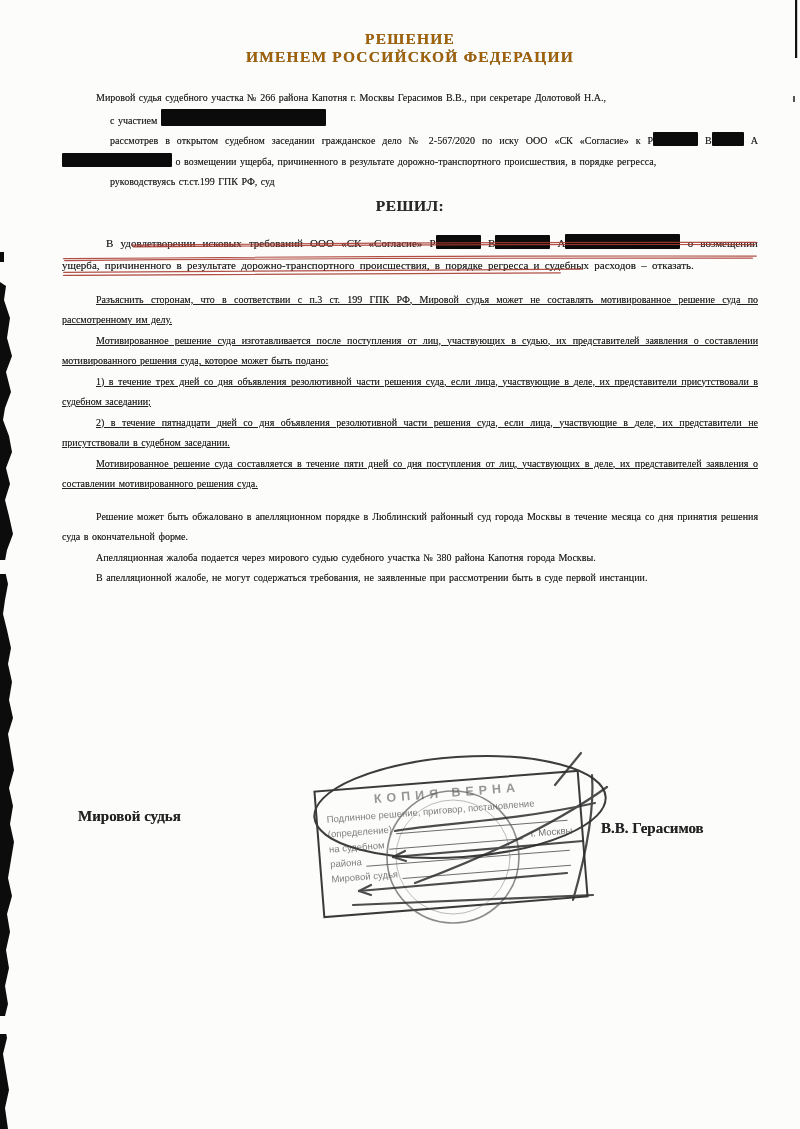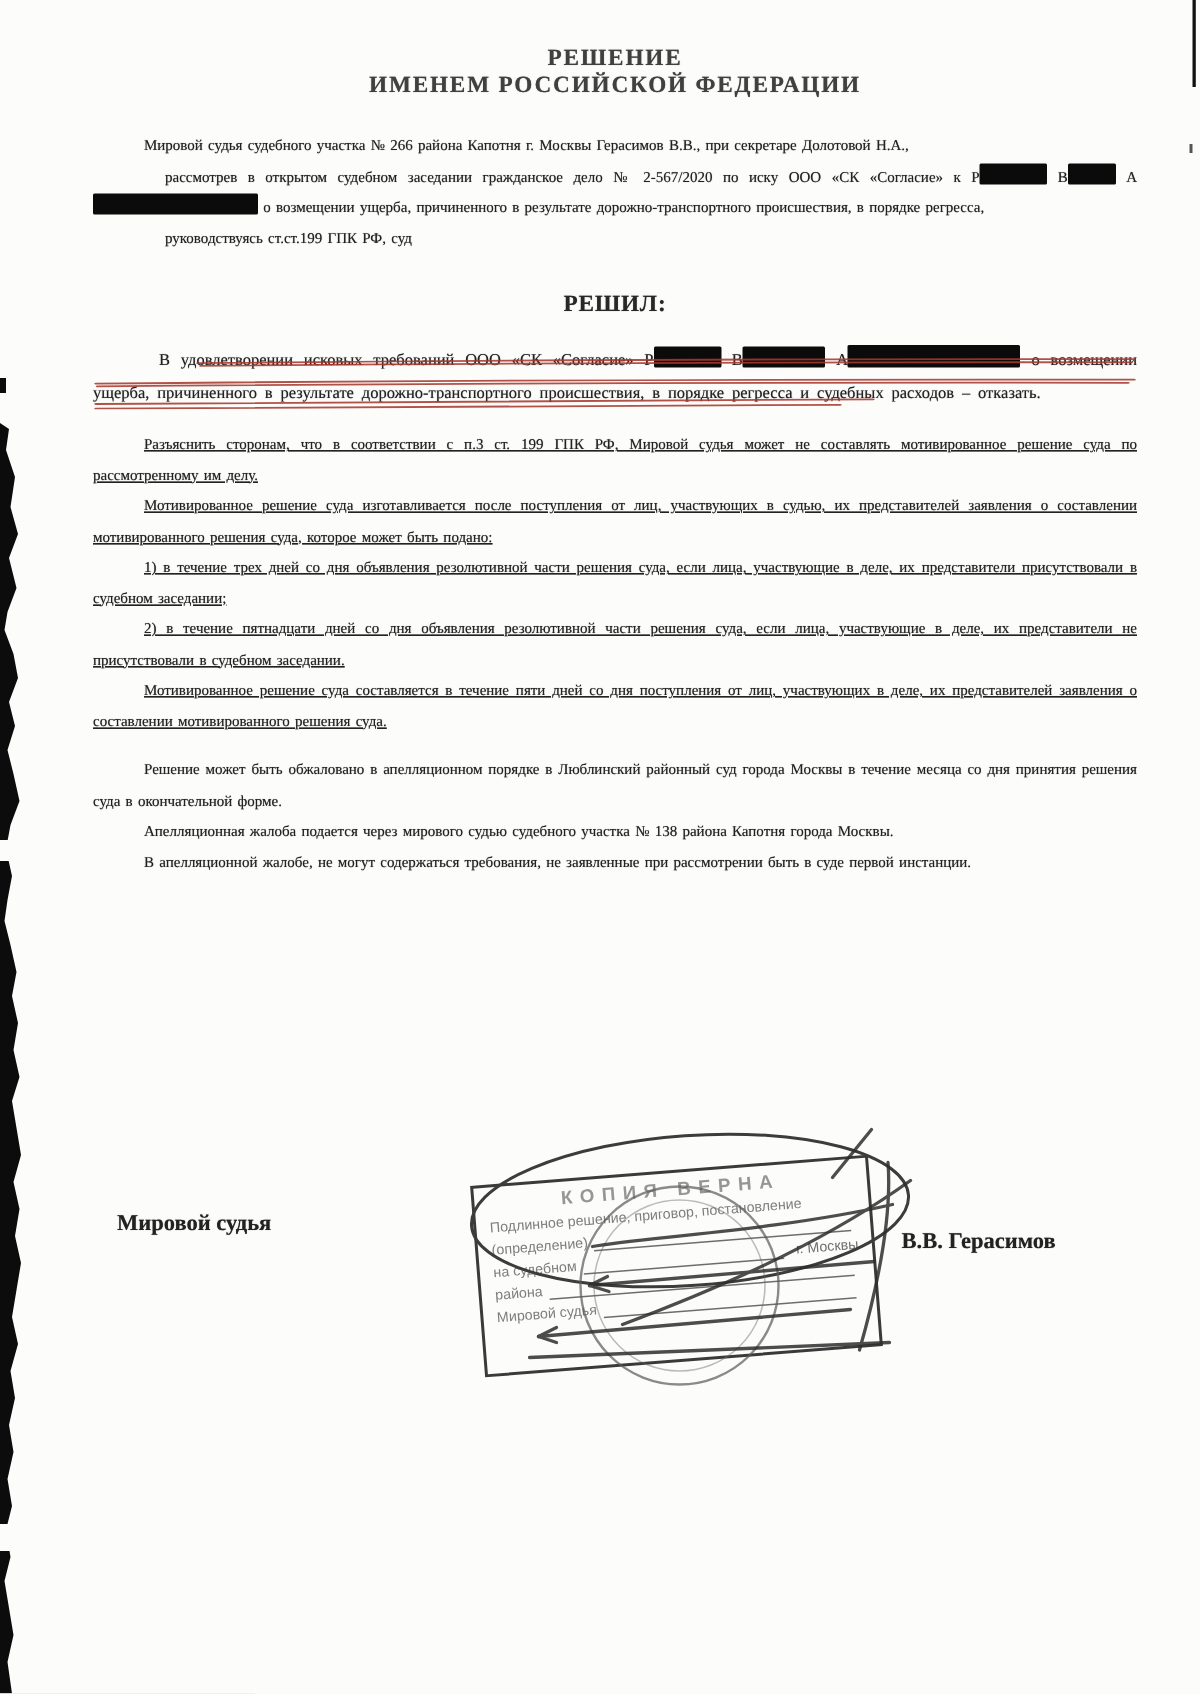--- a/index.html
+++ b/index.html
@@ -5,35 +5,35 @@
   html,body{margin:0;padding:0;background:#e8e8e8;}
   .page{
     position:relative;width:800px;height:1129px;margin:0 auto;
     background:#fcfcfb;overflow:hidden;
     font-family:"Liberation Serif","DejaVu Serif",serif;
     color:#222;
   }
   .ink{ text-shadow:0 0 .6px rgba(20,20,20,.55); }
   .content{ position:relative;padding:0 42px 0 62px; }
 
-  .title-block{ margin-top:30px;text-align:center;font-weight:bold;font-size:15.5px;line-height:18px;letter-spacing:1.2px;color:#404040; }
+  .title-block{ margin-top:30px;text-align:center;font-weight:bold;font-size:15.5px;line-height:18px;letter-spacing:1.2px;color:#a16207; }
 
   .dateline{ position:relative;margin-top:22px;height:40px; }
   .city{ position:absolute;right:18px;top:0;font-size:15px; }
   .date{ position:absolute;left:0;top:10px;font-size:15px; }
 
   p.doc{ margin:0;font-size:10px;line-height:20.5px;text-align:justify;word-spacing:1px; }
   .ind34{ text-indent:34px; }
   .ind48{ text-indent:48px; }
 
   .redact{ display:inline-block;background:#0b0b0b;height:14px;vertical-align:-2px;border-radius:1px; }
   .w165{ width:165px;height:17px; } .w45{ width:45px; } .w32{ width:32px; }
   .w110{ width:110px; } .w55{ width:55px; } .w115{ width:115px;height:15px; }
 
-  .reshil{ margin-top:24px;text-align:center;font-weight:bold;font-size:15.5px;letter-spacing:.5px;color:#282828; }
+  .reshil{ margin-top:4px;text-align:center;font-weight:bold;font-size:15.5px;letter-spacing:.5px;color:#282828; }
 
   .resolution-wrap{ position:relative;margin-top:17px; }
   p.resolution{ margin:0;font-size:11px;line-height:22px;text-align:justify;word-spacing:2.5px;text-indent:44px; }
   .red-underlines{ position:absolute;left:0;top:0;width:100%;height:100%;pointer-events:none; }
 
   .body-block{ margin-top:14px;text-decoration:underline; }
   .appeal-block{ margin-top:12px; }
 
   .sig-label{ position:absolute;left:78px;top:808px;font-weight:bold;font-size:15px; }
   .sig-name{ position:absolute;left:601px;top:820px;font-weight:bold;font-size:15px; }
@@ -71,20 +71,22 @@
   <div class="content">
 
     <div class="title-block ink">
       <div>РЕШЕНИЕ</div>
       <div>ИМЕНЕМ РОССИЙСКОЙ ФЕДЕРАЦИИ</div>
     </div>
 
 
     <div style="margin-top:22px;">
       <p class="doc ind34 ink">Мировой судья судебного участка № 266 района Капотня г. Москвы Герасимов В.В.,  при секретаре Долотовой Н.А.,</p>
+      <p class="doc ind48 ink"><span>с участием</span>
+        <span class="redact w165"></span></p>
       <p class="doc ind48 ink"><span>рассмотрев в открытом судебном заседании гражданское дело № 2-567/2020 по иску ООО «СК «Согласие» к Р</span><span class="redact w45"></span><span> В</span><span class="redact w32"></span><span> А</span><span class="redact w110"></span><span> о возмещении ущерба, причиненного в результате дорожно-транспортного происшествия, в порядке регресса,</span></p>
       <p class="doc ind48 ink">руководствуясь ст.ст.199  ГПК РФ, суд</p>
     </div>
 
     <div class="reshil ink">РЕШИЛ:</div>
 
     <div class="resolution-wrap">
       <p class="resolution ink"><span>В удовлетворении исковых требований ООО «СК «Согласие» Р</span><span class="redact w45"></span><span> В</span><span class="redact w55"></span><span> А</span><span class="redact w115"></span><span> о возмещении ущерба, причиненного в результате дорожно-транспортного происшествия, в порядке регресса и судебных расходов – отказать.</span></p>
       <svg class="red-underlines" viewBox="0 0 696 84" preserveAspectRatio="none">
         <g stroke="#a8392e" stroke-width="2.3" fill="none" opacity="0.88" stroke-linecap="round">
@@ -101,21 +103,21 @@
     <div class="body-block">
       <p class="doc ind34 ink">Разъяснить сторонам, что в соответствии с п.3 ст. 199 ГПК РФ, Мировой судья может не составлять мотивированное решение суда по рассмотренному им делу.</p>
       <p class="doc ind34 ink">Мотивированное решение суда изготавливается после поступления от лиц, участвующих в судью, их представителей заявления о составлении мотивированного решения суда, которое может быть подано:</p>
       <p class="doc ind34 ink">1) в течение трех дней со дня объявления резолютивной части решения суда, если лица, участвующие в деле, их представители присутствовали в судебном заседании;</p>
       <p class="doc ind34 ink">2) в течение пятнадцати дней со дня объявления резолютивной части решения суда, если лица, участвующие в деле, их представители не присутствовали в судебном заседании.</p>
       <p class="doc ind34 ink">Мотивированное решение суда составляется в течение пяти дней со дня поступления от лиц, участвующих в деле, их представителей заявления о составлении мотивированного решения суда.</p>
     </div>
 
     <div class="appeal-block">
       <p class="doc ind34 ink">Решение может быть обжаловано в апелляционном порядке в Люблинский районный суд города Москвы в течение месяца со дня принятия решения суда в окончательной форме.</p>
-      <p class="doc ind34 ink">Апелляционная жалоба подается через мирового судью судебного участка № 138 района Капотня города Москвы.</p>
+      <p class="doc ind34 ink">Апелляционная жалоба подается через мирового судью судебного участка № 380 района Капотня города Москвы.</p>
       <p class="doc ind34 ink">В апелляционной жалобе, не могут содержаться требования, не заявленные при рассмотрении быть в суде первой инстанции.</p>
     </div>
 
   </div>
 
   <div class="sig-label ink">Мировой судья</div>
   <div class="sig-name ink">В.В. Герасимов</div>
 
   <div class="stamp">
     <div class="stamp-row stamp-title" style="display:block;">КОПИЯ ВЕРНА</div>

